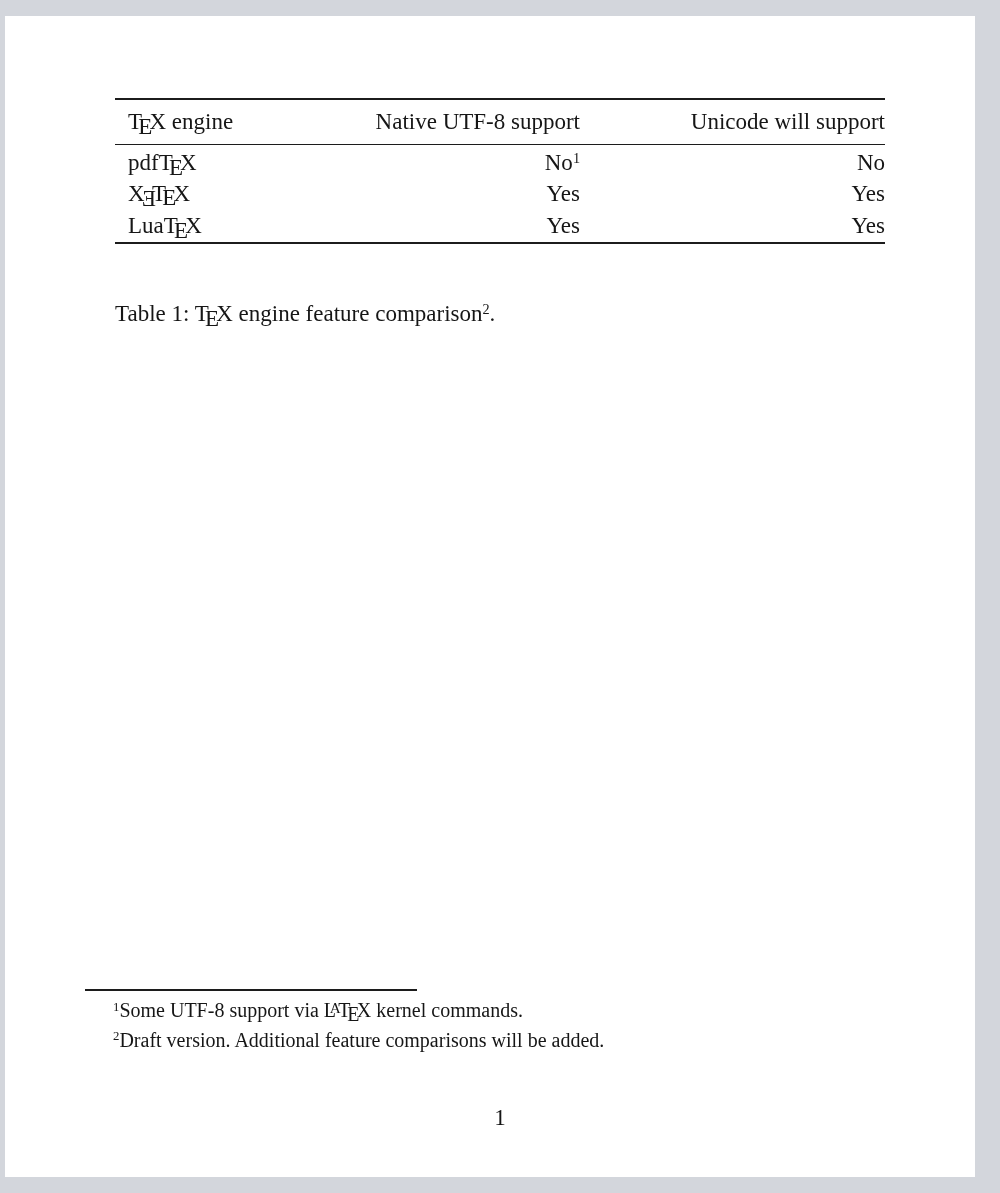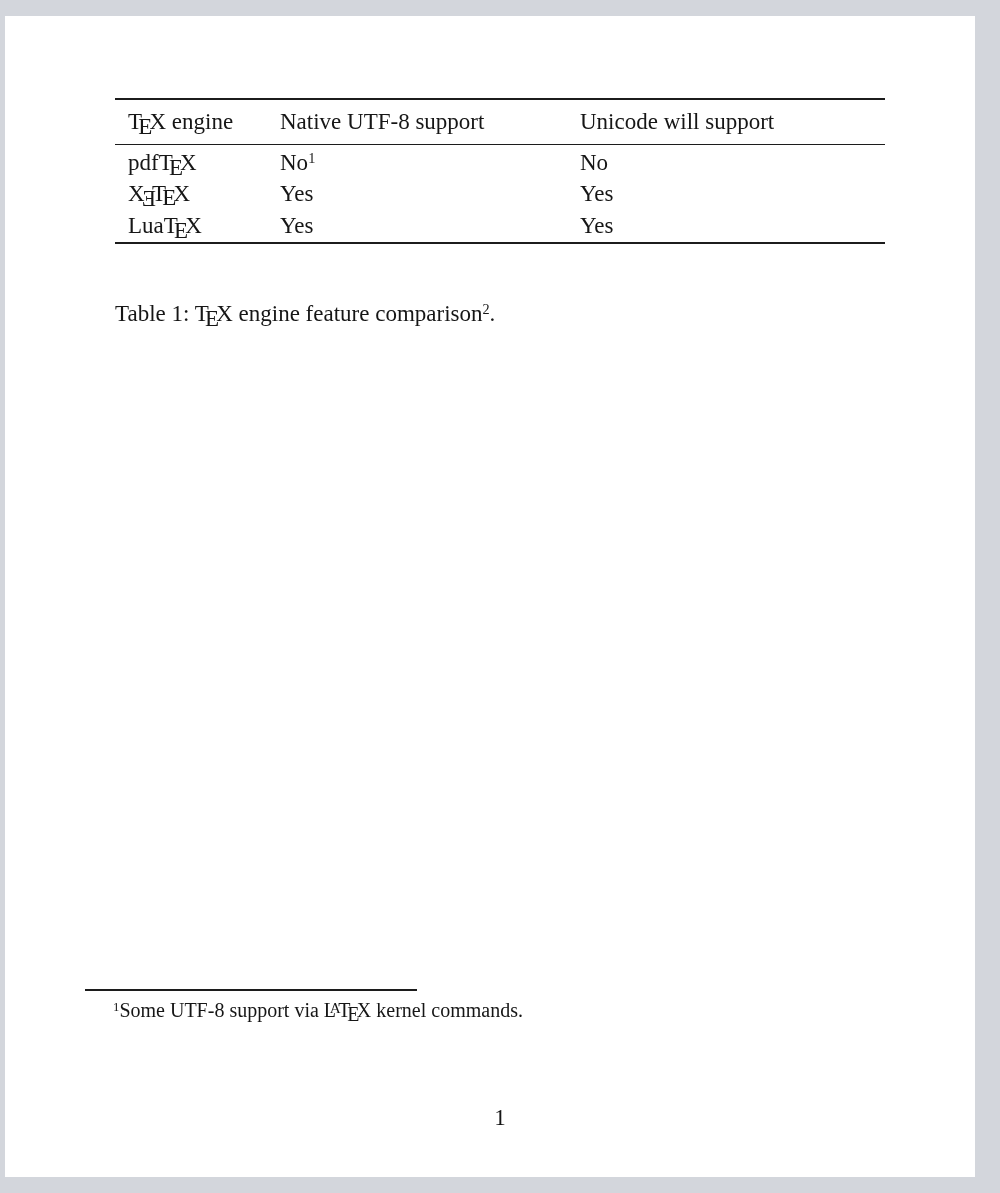--- a/index.html
+++ b/index.html
@@ -37,21 +37,21 @@
     font-size: 23px;
     color: var(--ink);
   }
   table.tex-table {
     border-top: 2px solid var(--rule);
     border-bottom: 2px solid var(--rule);
   }
   .tex-table thead tr { border-bottom: 1.5px solid var(--rule); }
   .tex-table th, .tex-table td {
     font-weight: normal;
-    text-align: left;
+    text-align: right;
     vertical-align: middle;
     white-space: nowrap;
   }
   .tex-table th { height: 45px; }
   .tex-table td { height: 33px; }
   .tex-table .c1 { text-align: left; padding-left: 13px; }
   .tex-table tbody tr:first-child td { padding-top: 5px; }
   .tex-table tbody tr:last-child td { }
 
   
@@ -158,17 +158,18 @@
       </tbody>
     </table>
   </div>
 
   <div class="caption"><span>Table 1: </span><span><span>T</span><span class="tex-e">E</span><span>X</span></span><span> engine feature comparison</span><sup class="sup">2</sup><span>.</span></div>
 
   <div class="footnote-rule"></div>
 
   <div class="footnotes">
     <div><sup class="fn-mark">1</sup><span>Some UTF-8 support via </span><span><span>L</span><span class="latex-a">A</span><span>T</span><span class="tex-e">E</span><span>X</span></span><span> kernel commands.</span></div>
+    <div><sup class="fn-mark">2</sup><span>Draft version.  Additional feature comparisons will be added.</span></div>
   </div>
 
   <div class="page-number">1</div>
 
 </div>
 
 </body></html>

